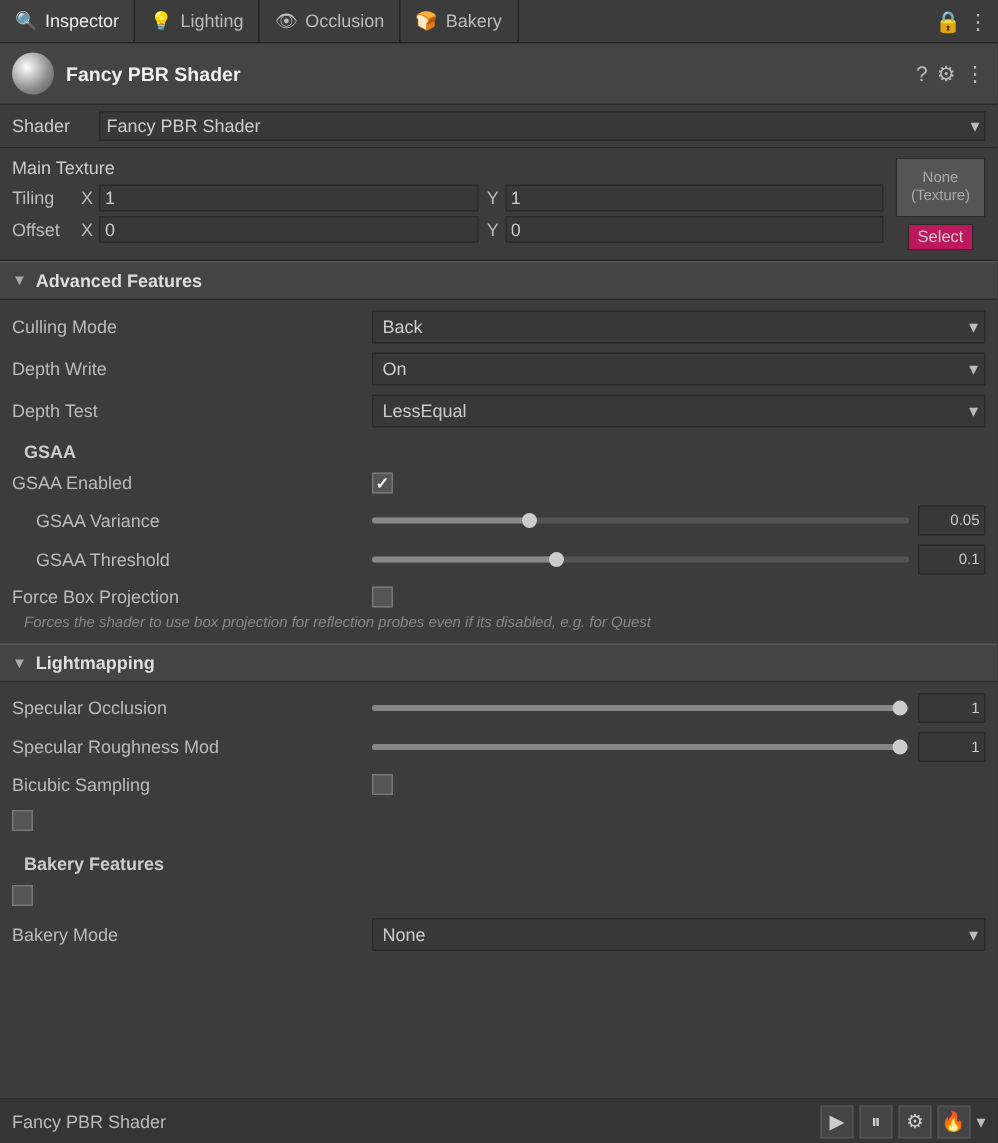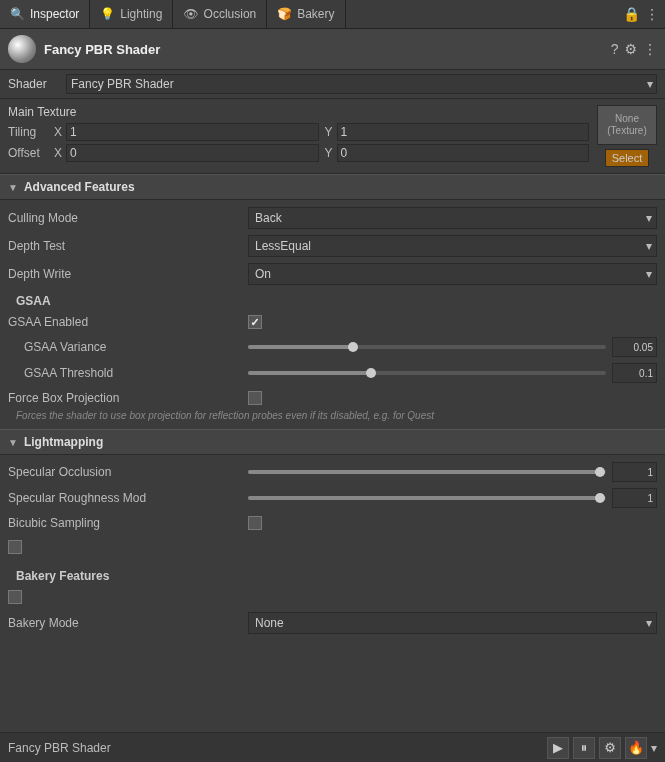--- a/index.html
+++ b/index.html
@@ -193,21 +193,21 @@
       border: 1px solid #2a2a2a;
       display: flex;
       align-items: center;
       justify-content: center;
       font-size: 10px;
       color: #aaa;
       text-align: center;
       line-height: 1.2;
     }
     .select-btn {
-      background: #a16207;
+      background: #be185d;
       border: 1px solid #2a2a2a;
       color: #ccc;
       font-size: 11px;
       cursor: pointer;
       padding: 1px 6px;
       height: 18px;
     }
 
     
     .section-header {
@@ -488,45 +488,45 @@
           <select>
             <option>Back</option>
             <option>Front</option>
             <option>Off</option>
           </select>
         </div>
       </div>
     </div>
 
     <div class="form-row">
+      <div class="form-label">Depth Write</div>
+      <div class="form-value">
+        <div class="form-select-wrapper">
+          <select>
+            <option>On</option>
+            <option>Off</option>
+          </select>
+        </div>
+      </div>
+    </div>
+
+    <div class="form-row">
       <div class="form-label">Depth Test</div>
       <div class="form-value">
         <div class="form-select-wrapper">
           <select>
             <option>LessEqual</option>
             <option>Less</option>
             <option>Greater</option>
             <option>Always</option>
           </select>
         </div>
       </div>
     </div>
 
-    <div class="form-row">
-      <div class="form-label">Depth Write</div>
-      <div class="form-value">
-        <div class="form-select-wrapper">
-          <select>
-            <option>On</option>
-            <option>Off</option>
-          </select>
-        </div>
-      </div>
-    </div>
-
     <div class="subsection-label">GSAA</div>
 
     <div class="form-row">
       <div class="form-label">GSAA Enabled</div>
       <div class="form-value">
         <div class="checkbox-custom checked"></div>
       </div>
     </div>
 
 

